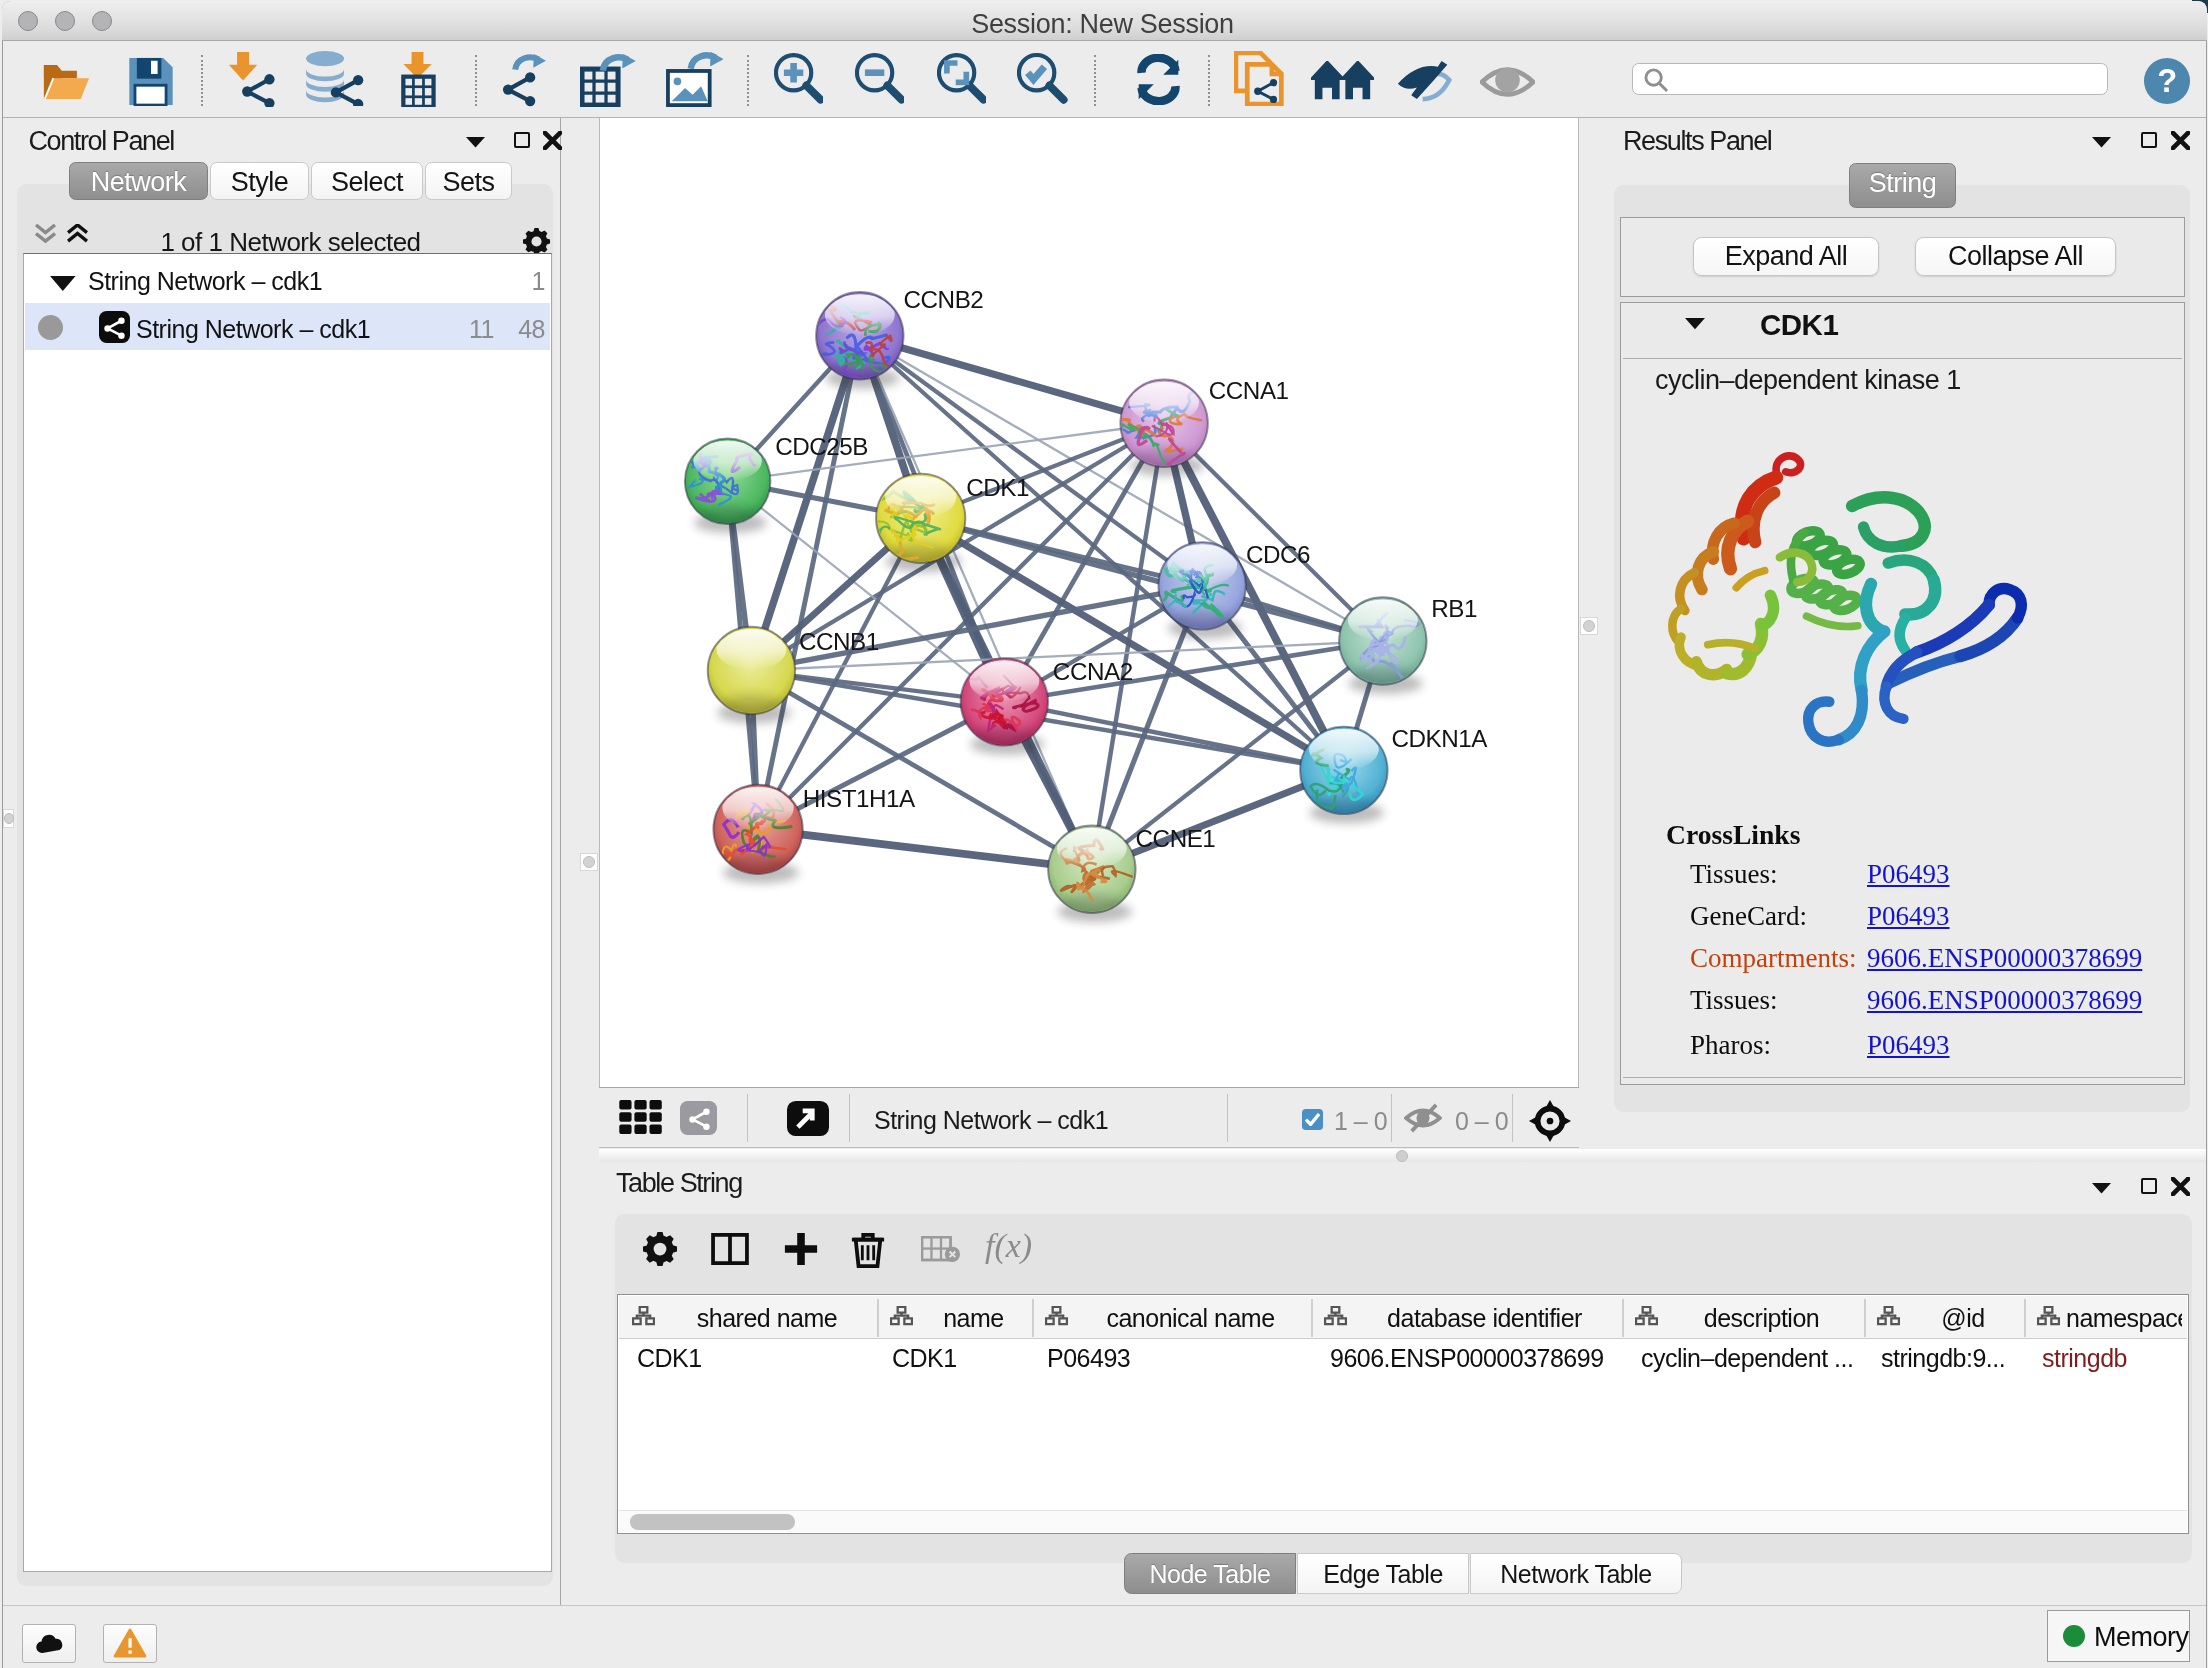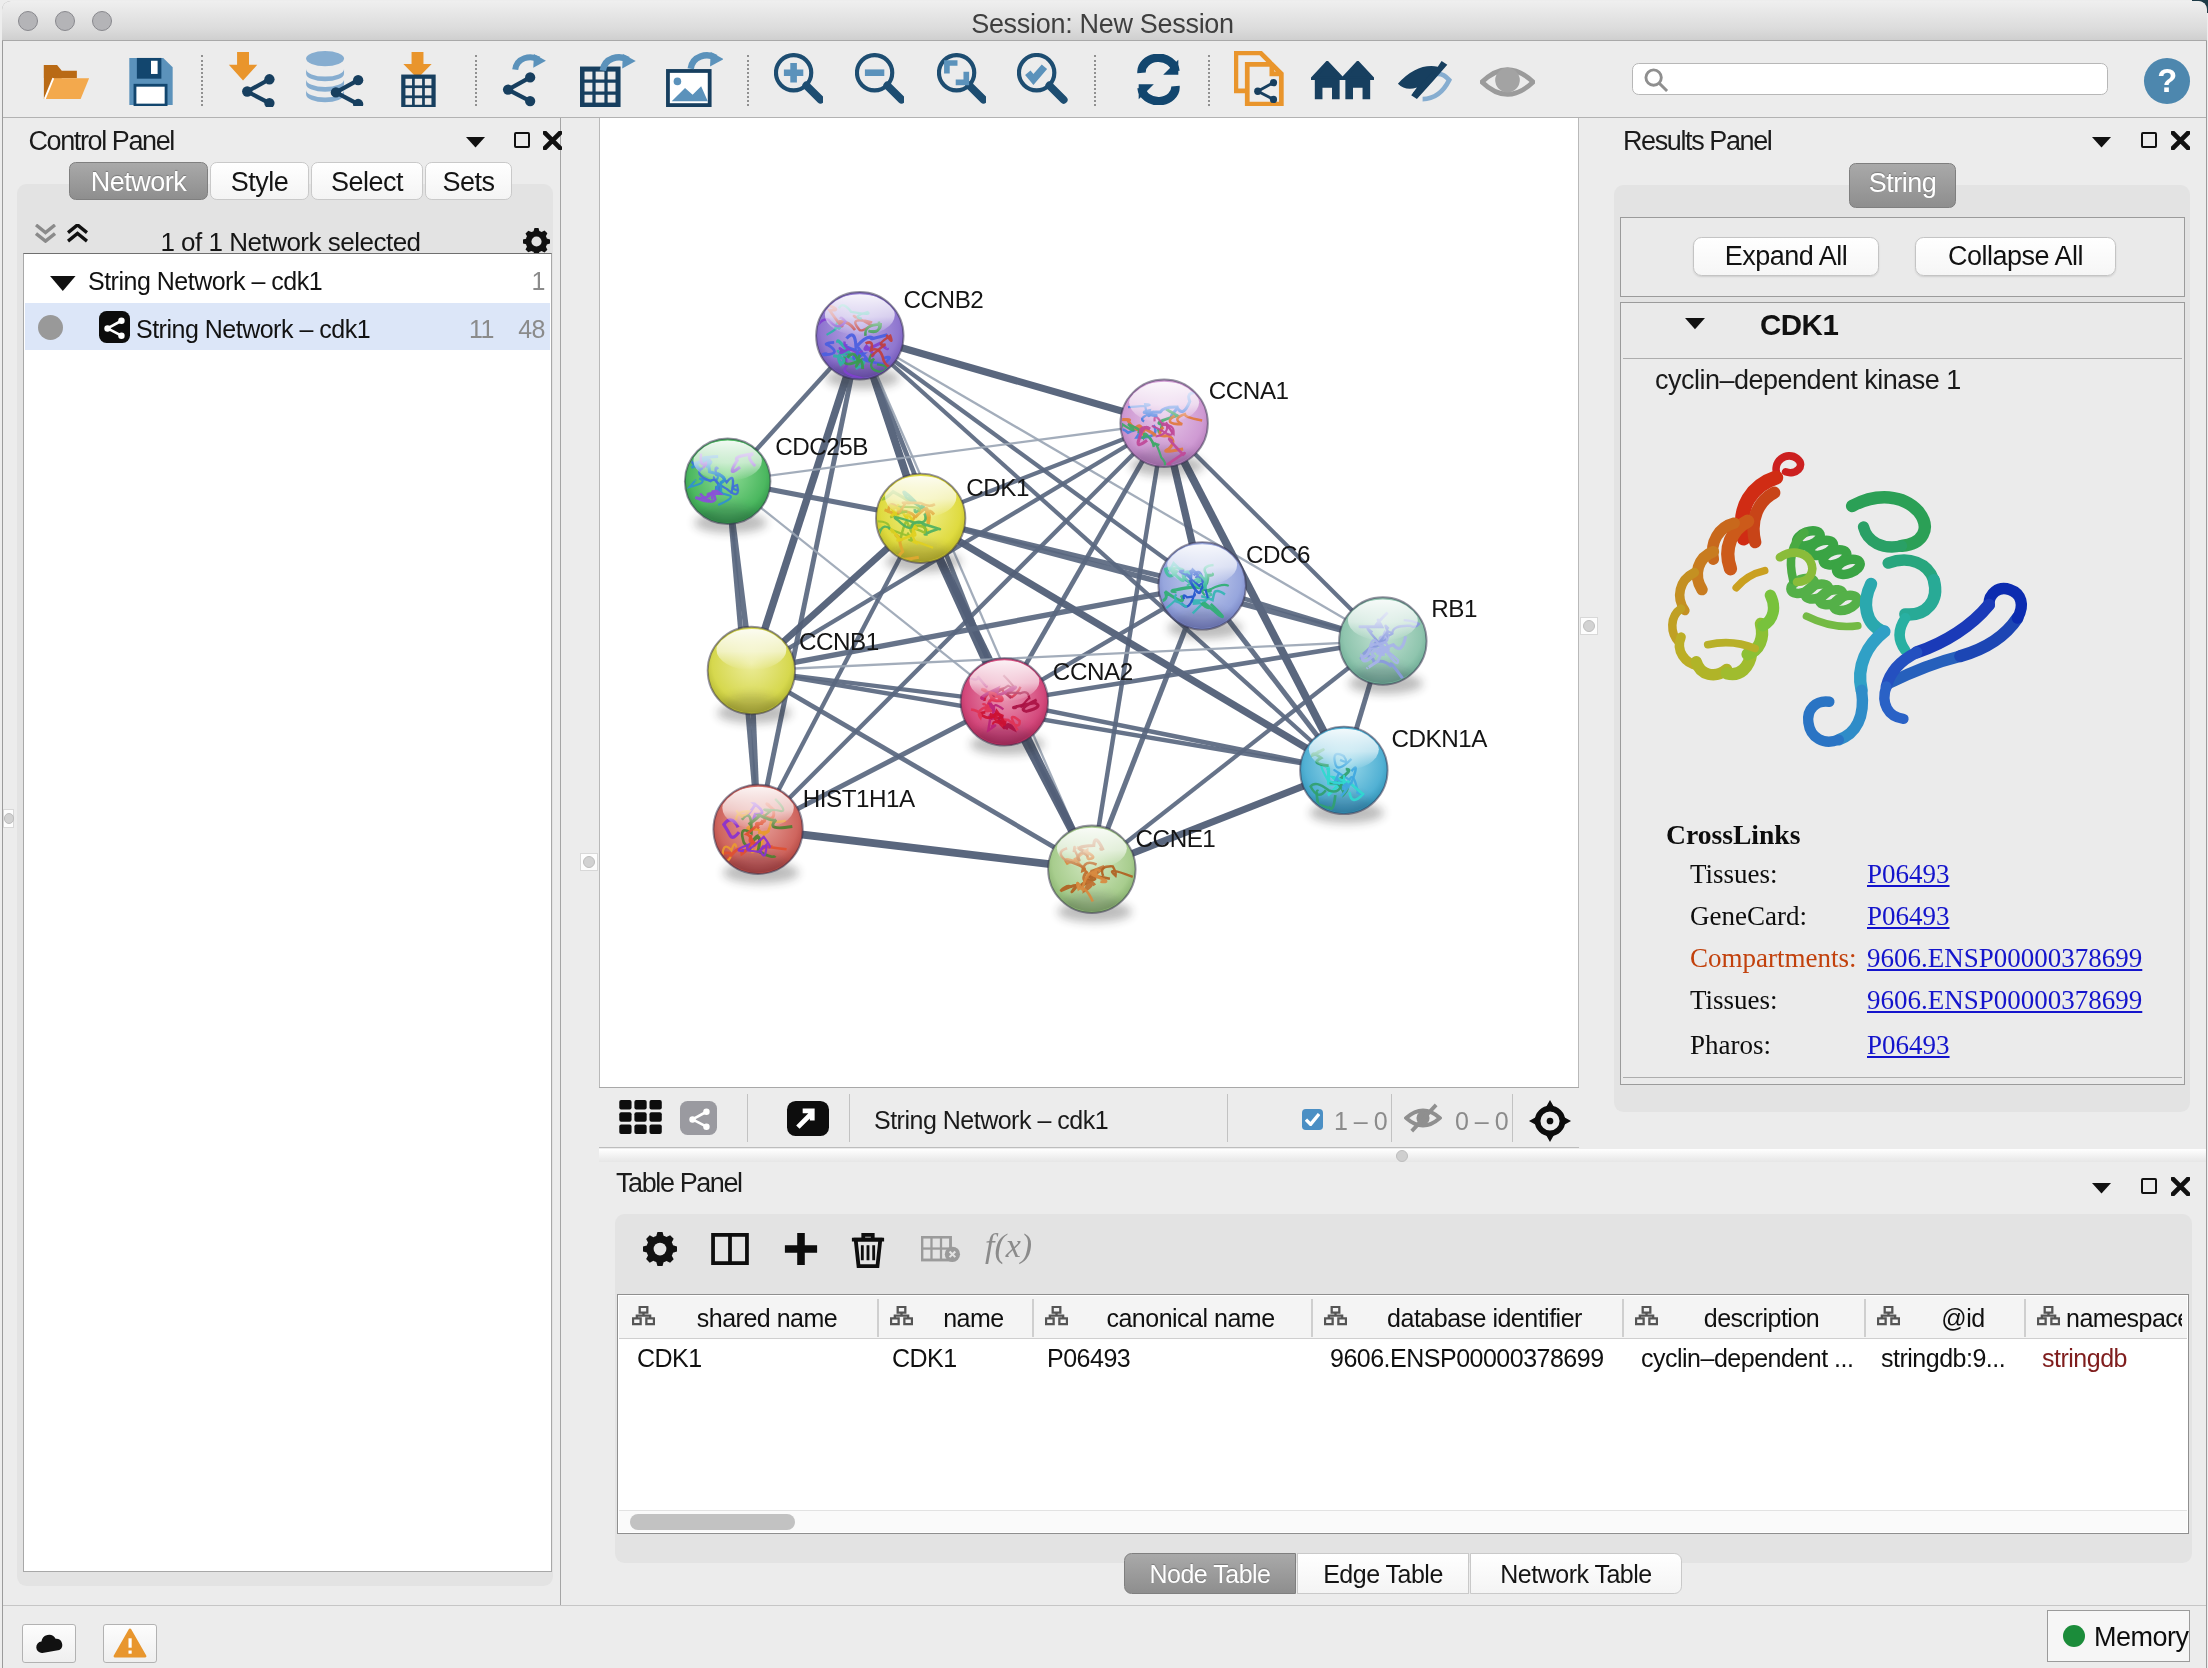--- a/index.html
+++ b/index.html
@@ -742,21 +742,21 @@
 <div class="abs serif" style="left:1690px;top:859px;font-size:27px;color:#0d0d0d">Tissues:</div>
 <div class="abs serif" style="left:1867px;top:859px;font-size:27px"><a class="lnk">P06493</a></div>
 <div class="abs serif" style="left:1690px;top:901px;font-size:27px;color:#0d0d0d">GeneCard:</div>
 <div class="abs serif" style="left:1867px;top:901px;font-size:27px"><a class="lnk">P06493</a></div>
 <div class="abs serif" style="left:1690px;top:943px;font-size:27px;color:#c2410c">Compartments:</div>
 <div class="abs serif" style="left:1867px;top:943px;font-size:27px"><a class="lnk">9606.ENSP00000378699</a></div>
 <div class="abs serif" style="left:1690px;top:985px;font-size:27px;color:#0d0d0d">Tissues:</div>
 <div class="abs serif" style="left:1867px;top:985px;font-size:27px"><a class="lnk">9606.ENSP00000378699</a></div>
 <div class="abs serif" style="left:1690px;top:1030px;font-size:27px;color:#0d0d0d">Pharos:</div>
 <div class="abs serif" style="left:1867px;top:1030px;font-size:27px"><a class="lnk">P06493</a></div>
-<div class="abs ptitle" style="left:616px;top:1168px">Table Panel</div>
+<div class="abs ptitle" style="left:616px;top:1168px">Table String</div>
 <svg class="abs" style="left:2091px;top:1182px" width="21" height="12.4" viewBox="0 0 22 13">
     <path d="M1 1 h20 l-10 11 z" fill="#111"></path>
   </svg>
 <div class="abs" style="left:2141px;top:1178px;width:16px;height:16px;border:2.9px solid #111;border-radius:1.9px"></div>
 <svg class="abs" style="left:2171px;top:1177px" width="19" height="19" viewBox="0 0 20 20">
     <path d="M2 2 L18 18 M18 2 L2 18" stroke="#111" stroke-width="5" stroke-linecap="round"></path>
   </svg>
 <div class="abs tabpanel" style="left:615px;top:1214px;width:1577px;height:349px"></div>
 <svg class="abs" style="left:643px;top:1232px" width="34" height="34" viewBox="0 0 40 40">
     <path d="M17 0 h6 l1.2 4.5 a13 13 0 0 1 3.4 1.4 l4.3-2.2 4.2 4.2 -2.2 4.3 a13 13 0 0 1 1.4 3.4 L40 17 v6 l-4.7 1.4 a13 13 0 0 1 -1.4 3.4 l2.2 4.3 -4.2 4.2 -4.3-2.2 a13 13 0 0 1 -3.4 1.4 L23 40 h-6 l-1.4-4.7 a13 13 0 0 1 -3.4-1.4 l-4.3 2.2 -4.2-4.2 2.2-4.3 a13 13 0 0 1 -1.4-3.4 L0 23 v-6 l4.5-1.2 a13 13 0 0 1 1.4-3.4 L3.7 8.1 7.9 3.9 l4.3 2.2 a13 13 0 0 1 3.4-1.4 z" fill="#111"></path>

